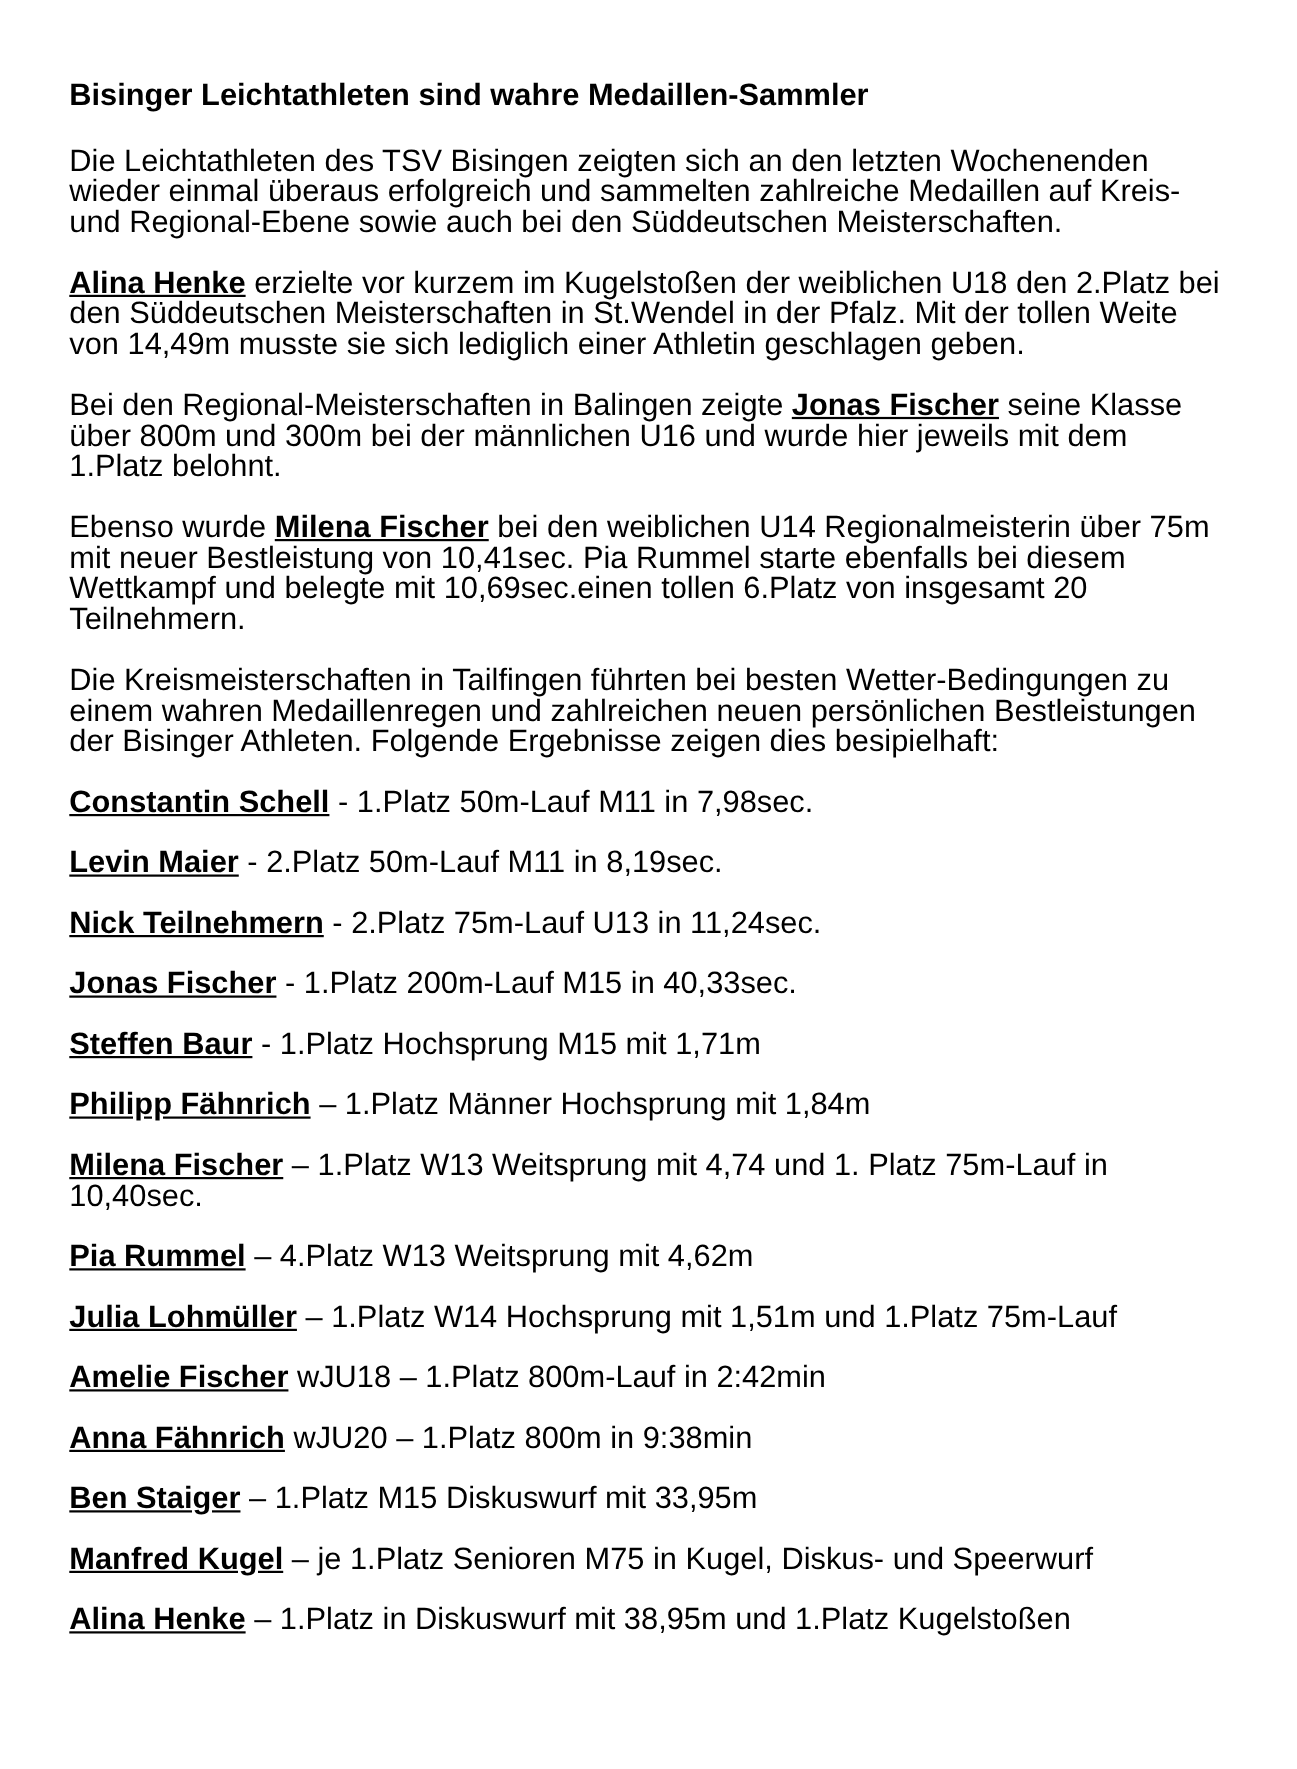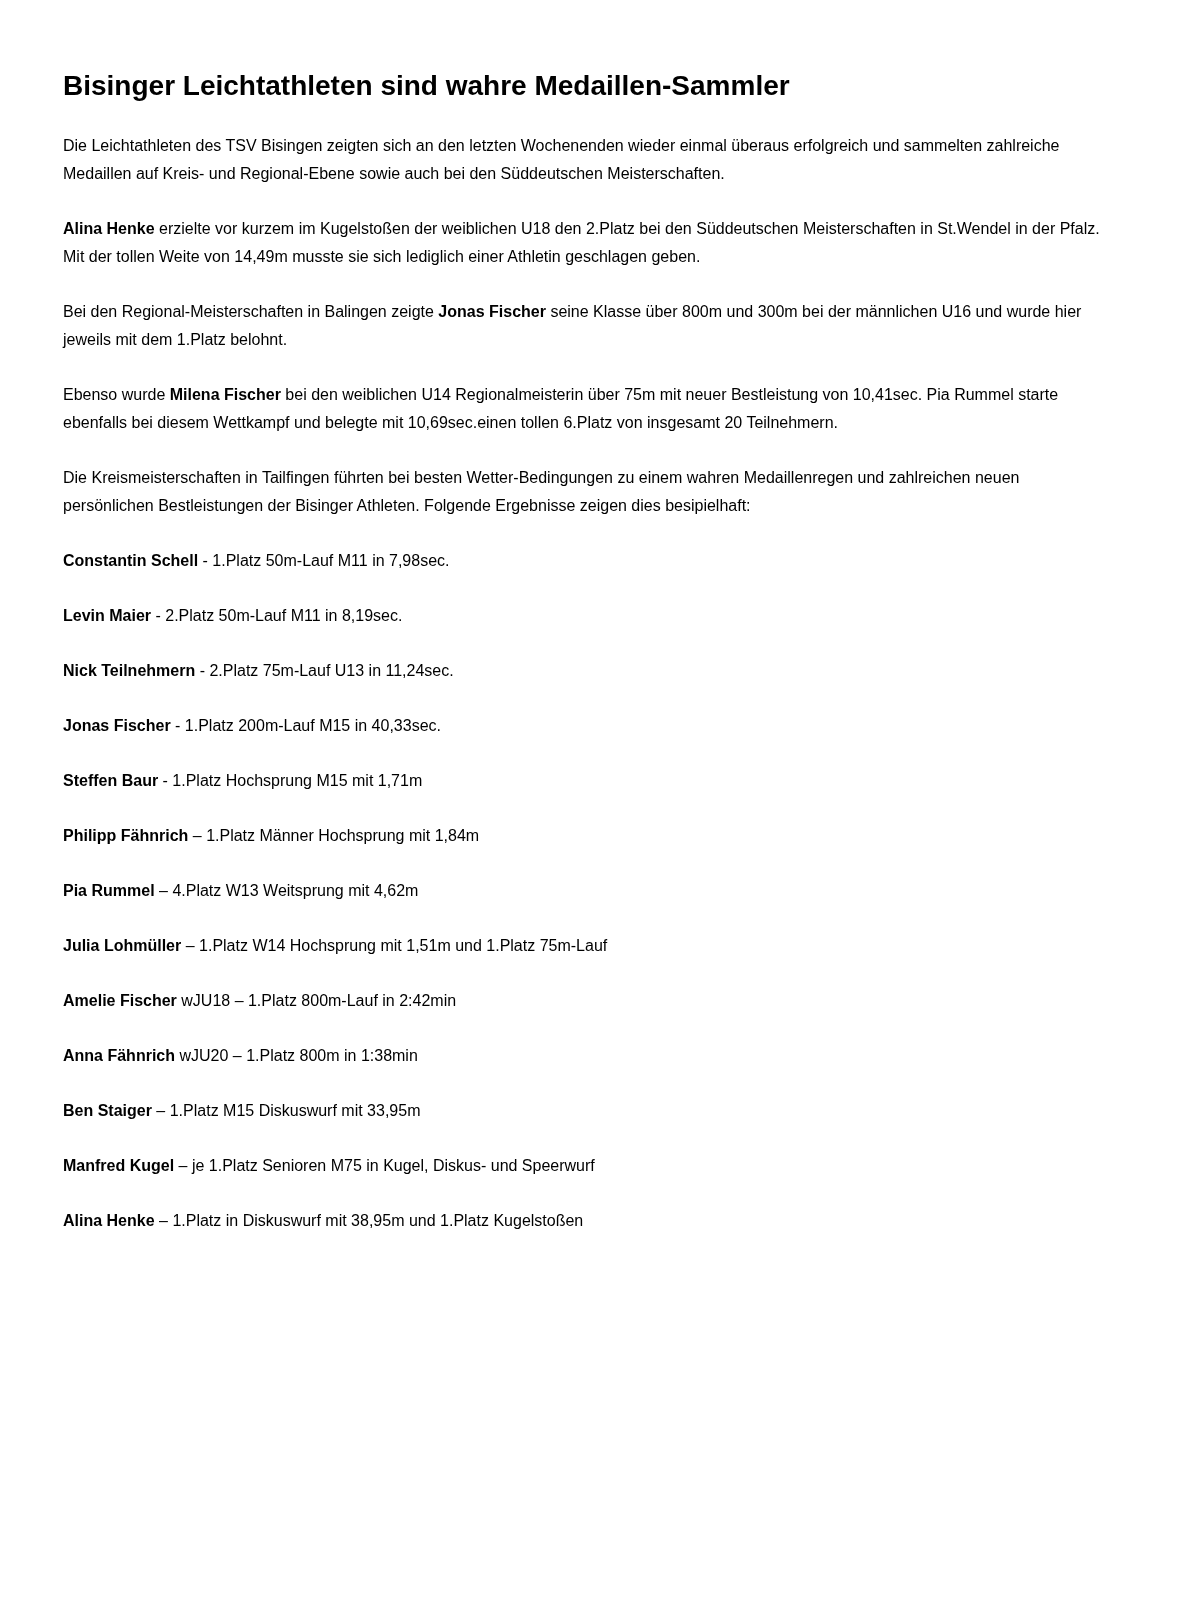--- a/index.html
+++ b/index.html
@@ -26,52 +26,54 @@
     width: 1046px;
   }
   h1.title {
     font-size: 28px;
     line-height: 33px;
     font-weight: bold;
     margin: 0 0 30px 0;
     letter-spacing: 0;
   }
   .body-text p {
-    font-size: 16px;
+    font-size: 28px;
     line-height: 28px;
     margin: 0 0 27px 0;
     font-weight: normal;
   }
   .body-text p:last-child {
     margin-bottom: 17px;
   }
   .body-text strong {
     font-weight: bold;
+    text-decoration: underline;
   }
 </style>
 </head>
 <body>
 
 <main class="page">
   <div class="content">
     <h1 class="title">Bisinger Leichtathleten sind wahre Medaillen-Sammler</h1>
     <div class="body-text" id="article-body">
         <p><span>Die Leichtathleten des TSV Bisingen zeigten sich an den letzten Wochenenden wieder einmal überaus erfolgreich und sammelten zahlreiche Medaillen auf Kreis- und Regional-Ebene sowie auch bei den Süddeutschen Meisterschaften.</span></p>
         <p><strong>Alina Henke</strong><span> erzielte vor kurzem im Kugelstoßen der weiblichen U18 den 2.Platz bei den Süddeutschen Meisterschaften in St.Wendel in der Pfalz. Mit der tollen Weite von 14,49m musste sie sich lediglich einer Athletin geschlagen geben.</span></p>
         <p><span>Bei den Regional-Meisterschaften in Balingen zeigte </span><strong>Jonas Fischer</strong><span> seine Klasse über 800m und 300m bei der männlichen U16 und wurde hier jeweils mit dem 1.Platz belohnt.</span></p>
         <p><span>Ebenso wurde </span><strong>Milena Fischer</strong><span> bei den weiblichen U14 Regionalmeisterin über 75m mit neuer Bestleistung von 10,41sec. Pia Rummel starte ebenfalls bei diesem Wettkampf und belegte mit 10,69sec.einen tollen 6.Platz von insgesamt 20 Teilnehmern.</span></p>
         <p><span>Die Kreismeisterschaften in Tailfingen führten bei besten Wetter-Bedingungen zu einem wahren Medaillenregen und zahlreichen neuen persönlichen Bestleistungen der Bisinger Athleten. Folgende Ergebnisse zeigen dies besipielhaft:</span></p>
         <p><strong>Constantin Schell</strong><span> - 1.Platz 50m-Lauf M11 in 7,98sec.</span></p>
         <p><strong>Levin Maier</strong><span> - 2.Platz 50m-Lauf M11 in 8,19sec.</span></p>
         <p><strong>Nick Teilnehmern</strong><span> - 2.Platz 75m-Lauf U13 in 11,24sec.</span></p>
         <p><strong>Jonas Fischer</strong><span> - 1.Platz 200m-Lauf M15 in 40,33sec.</span></p>
         <p><strong>Steffen Baur</strong><span> - 1.Platz Hochsprung M15 mit 1,71m</span></p>
         <p><strong>Philipp Fähnrich</strong><span> – 1.Platz Männer Hochsprung mit 1,84m</span></p>
+        <p><strong>Milena Fischer</strong><span> – 1.Platz W13 Weitsprung mit 4,74 und 1. Platz 75m-Lauf in 10,40sec.</span></p>
         <p><strong>Pia Rummel</strong><span> – 4.Platz W13 Weitsprung mit 4,62m</span></p>
         <p><strong>Julia Lohmüller</strong><span> – 1.Platz W14 Hochsprung mit 1,51m und 1.Platz 75m-Lauf</span></p>
         <p><strong>Amelie Fischer</strong><span> wJU18 – 1.Platz 800m-Lauf in 2:42min</span></p>
-        <p><strong>Anna Fähnrich</strong><span> wJU20 – 1.Platz 800m in 1:38min</span></p>
+        <p><strong>Anna Fähnrich</strong><span> wJU20 – 1.Platz 800m in 9:38min</span></p>
         <p><strong>Ben Staiger</strong><span> – 1.Platz M15 Diskuswurf mit 33,95m</span></p>
         <p><strong>Manfred Kugel</strong><span> – je 1.Platz Senioren M75 in Kugel, Diskus- und Speerwurf</span></p>
         <p><strong>Alina Henke</strong><span> – 1.Platz in Diskuswurf mit 38,95m und 1.Platz Kugelstoßen</span></p>
       </div>
   </div>
 </main>
 
 </body></html>

